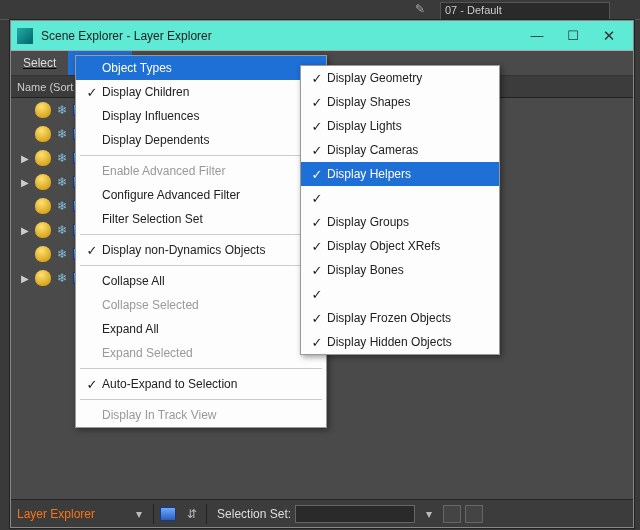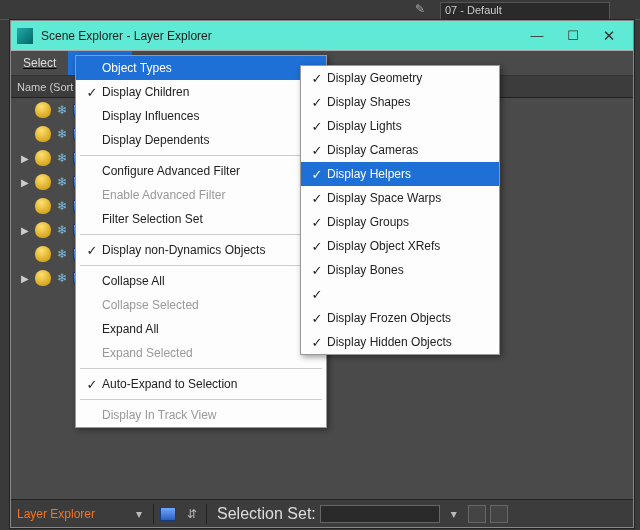--- a/index.html
+++ b/index.html
@@ -44,21 +44,21 @@
 
   .menu1 { top: 55px; left: 75px; width: 252px; }
   .menu2 { top: 65px; left: 300px; width: 200px; }
 
   
   .statusbar { position: absolute; bottom: 0; left: 0; right: 0; height: 28px; background: #3c3c3c; border-top: 1px solid #222; display: flex; align-items: center; padding: 0 6px; gap: 4px; }
   .statusbar .label { color: #f97316; font-size: 12px; padding-right: 30px; }
   .statusbar .vsep { width: 1px; height: 20px; background: #222; }
   .statusbar .iconbox { width: 20px; height: 20px; display: flex; align-items: center; justify-content: center; color: #bbb; font-size: 12px; }
   .statusbar .layerstack { width: 16px; height: 14px; background: linear-gradient(#6fa8ff,#2a5fbf); border: 1px solid #1a3a7a; }
-  .statusbar .seltext { color: #ddd; font-size: 16px; margin-left: 6px; }
+  .statusbar .seltext { color: #ddd; font-size: 12px; margin-left: 6px; }
   .statusbar .selbox { width: 120px; height: 18px; background: #2a2a2a; border: 1px solid #666; }
   .statusbar .smallbtn { width: 18px; height: 18px; border: 1px solid #666; background: #444; }
 </style>
 </head>
 <body>
 
 <div class="top-remnant">
   <span class="wand">✎</span>
   <div class="field">07 - Default</div>
 </div>
@@ -161,28 +161,28 @@
     </div>
   <div class="item">
       <span class="check"></span>
       <span class="label">Display Influences</span>
     </div>
   <div class="item">
       <span class="check"></span>
       <span class="label">Display Dependents</span>
     </div>
   <div class="sep"></div>
+  <div class="item disabled">
+      <span class="check"></span>
+      <span class="label">Enable Advanced Filter</span>
+    </div>
   <div class="item">
       <span class="check"></span>
       <span class="label">Configure Advanced Filter</span>
     </div>
-  <div class="item disabled">
-      <span class="check"></span>
-      <span class="label">Enable Advanced Filter</span>
-    </div>
   <div class="item">
       <span class="check"></span>
       <span class="label">Filter Selection Set</span>
     </div>
   <div class="sep"></div>
   <div class="item">
       <span class="check">✓</span>
       <span class="label">Display non-Dynamics Objects</span>
     </div>
   <div class="sep"></div>
@@ -230,21 +230,20 @@
   <div class="item">
       <span class="check">✓</span>
       <span class="label">Display Cameras</span>
     </div>
   <div class="item highlight">
       <span class="check">✓</span>
       <span class="label">Display Helpers</span>
     </div>
   <div class="item">
       <span class="check">✓</span>
-      <span class="label">Display Space Warps</span>
     </div>
   <div class="item">
       <span class="check">✓</span>
       <span class="label">Display Groups</span>
     </div>
   <div class="item">
       <span class="check">✓</span>
       <span class="label">Display Object XRefs</span>
     </div>
   <div class="item">

